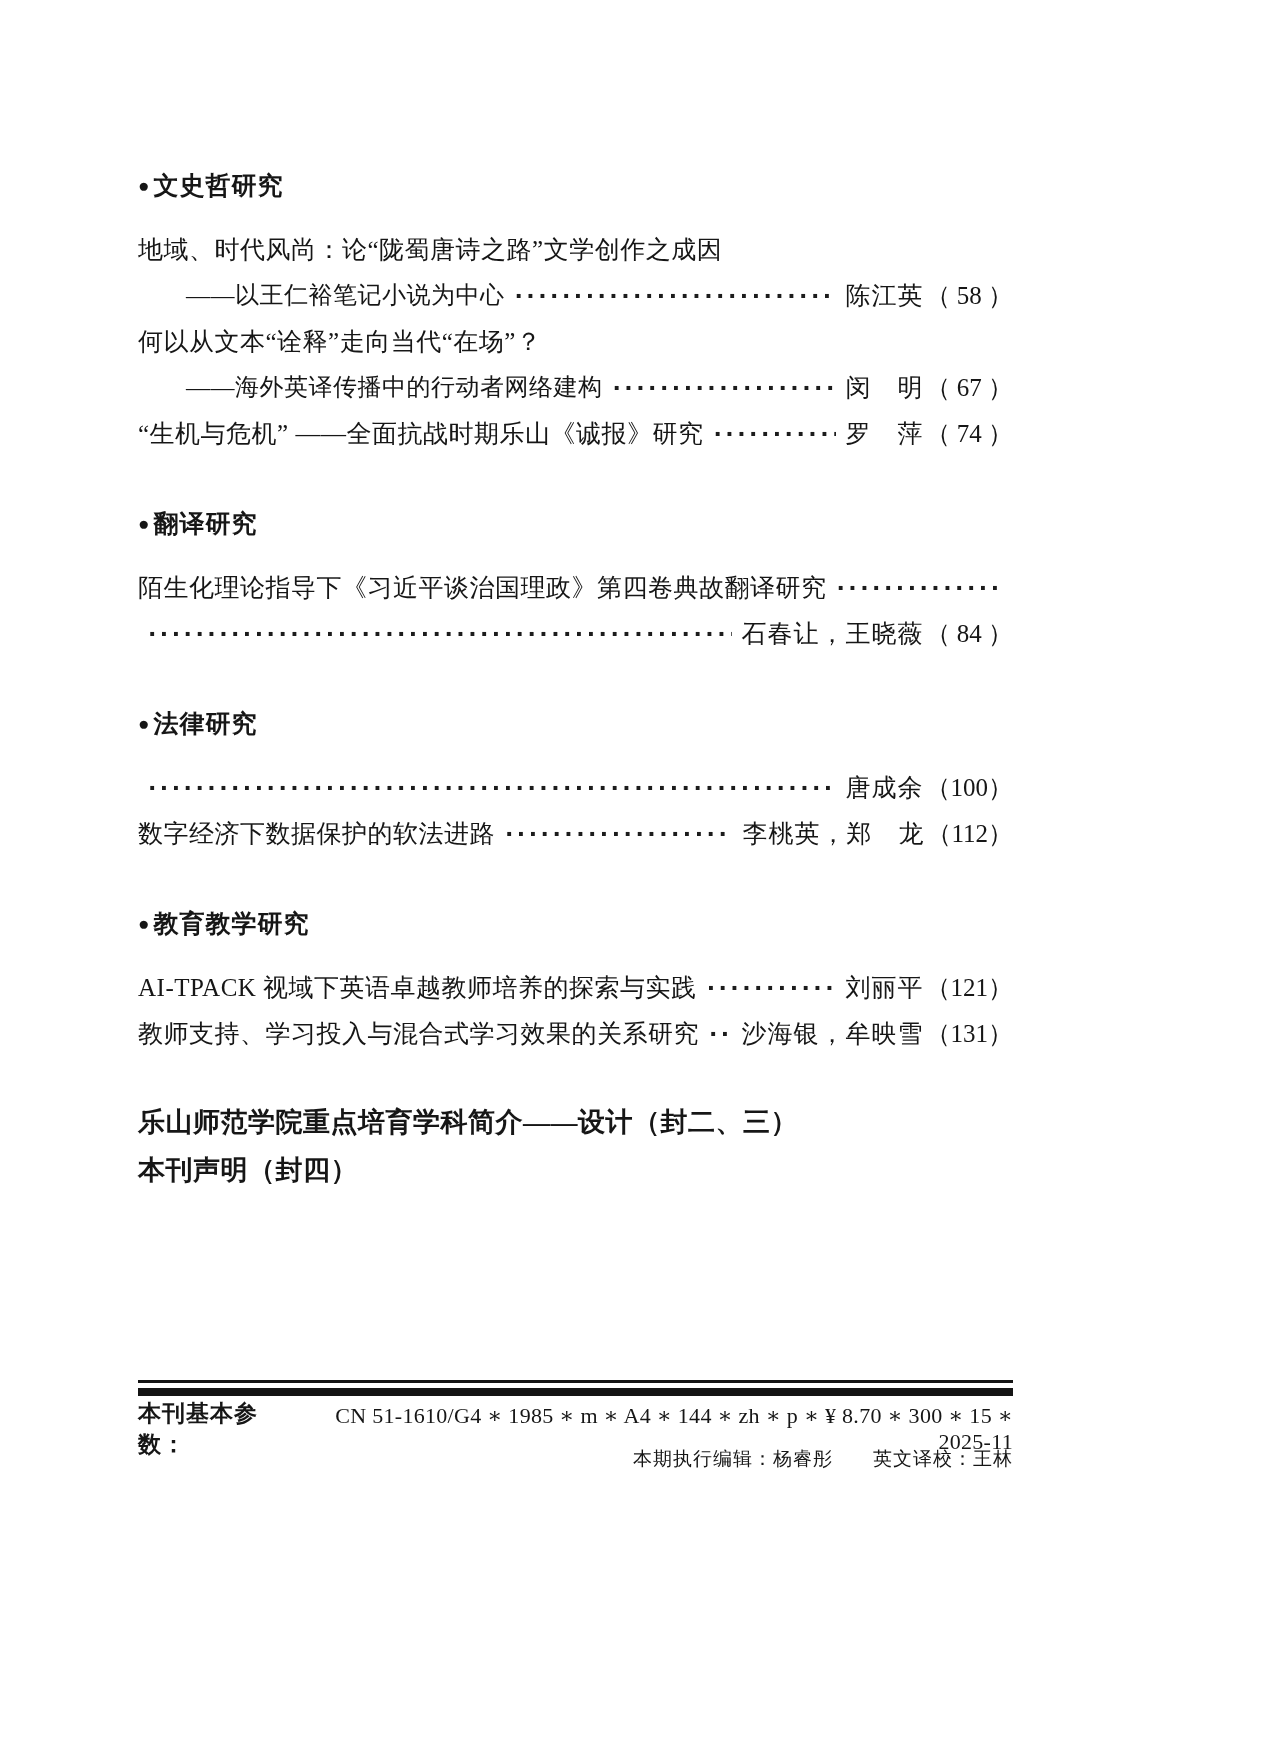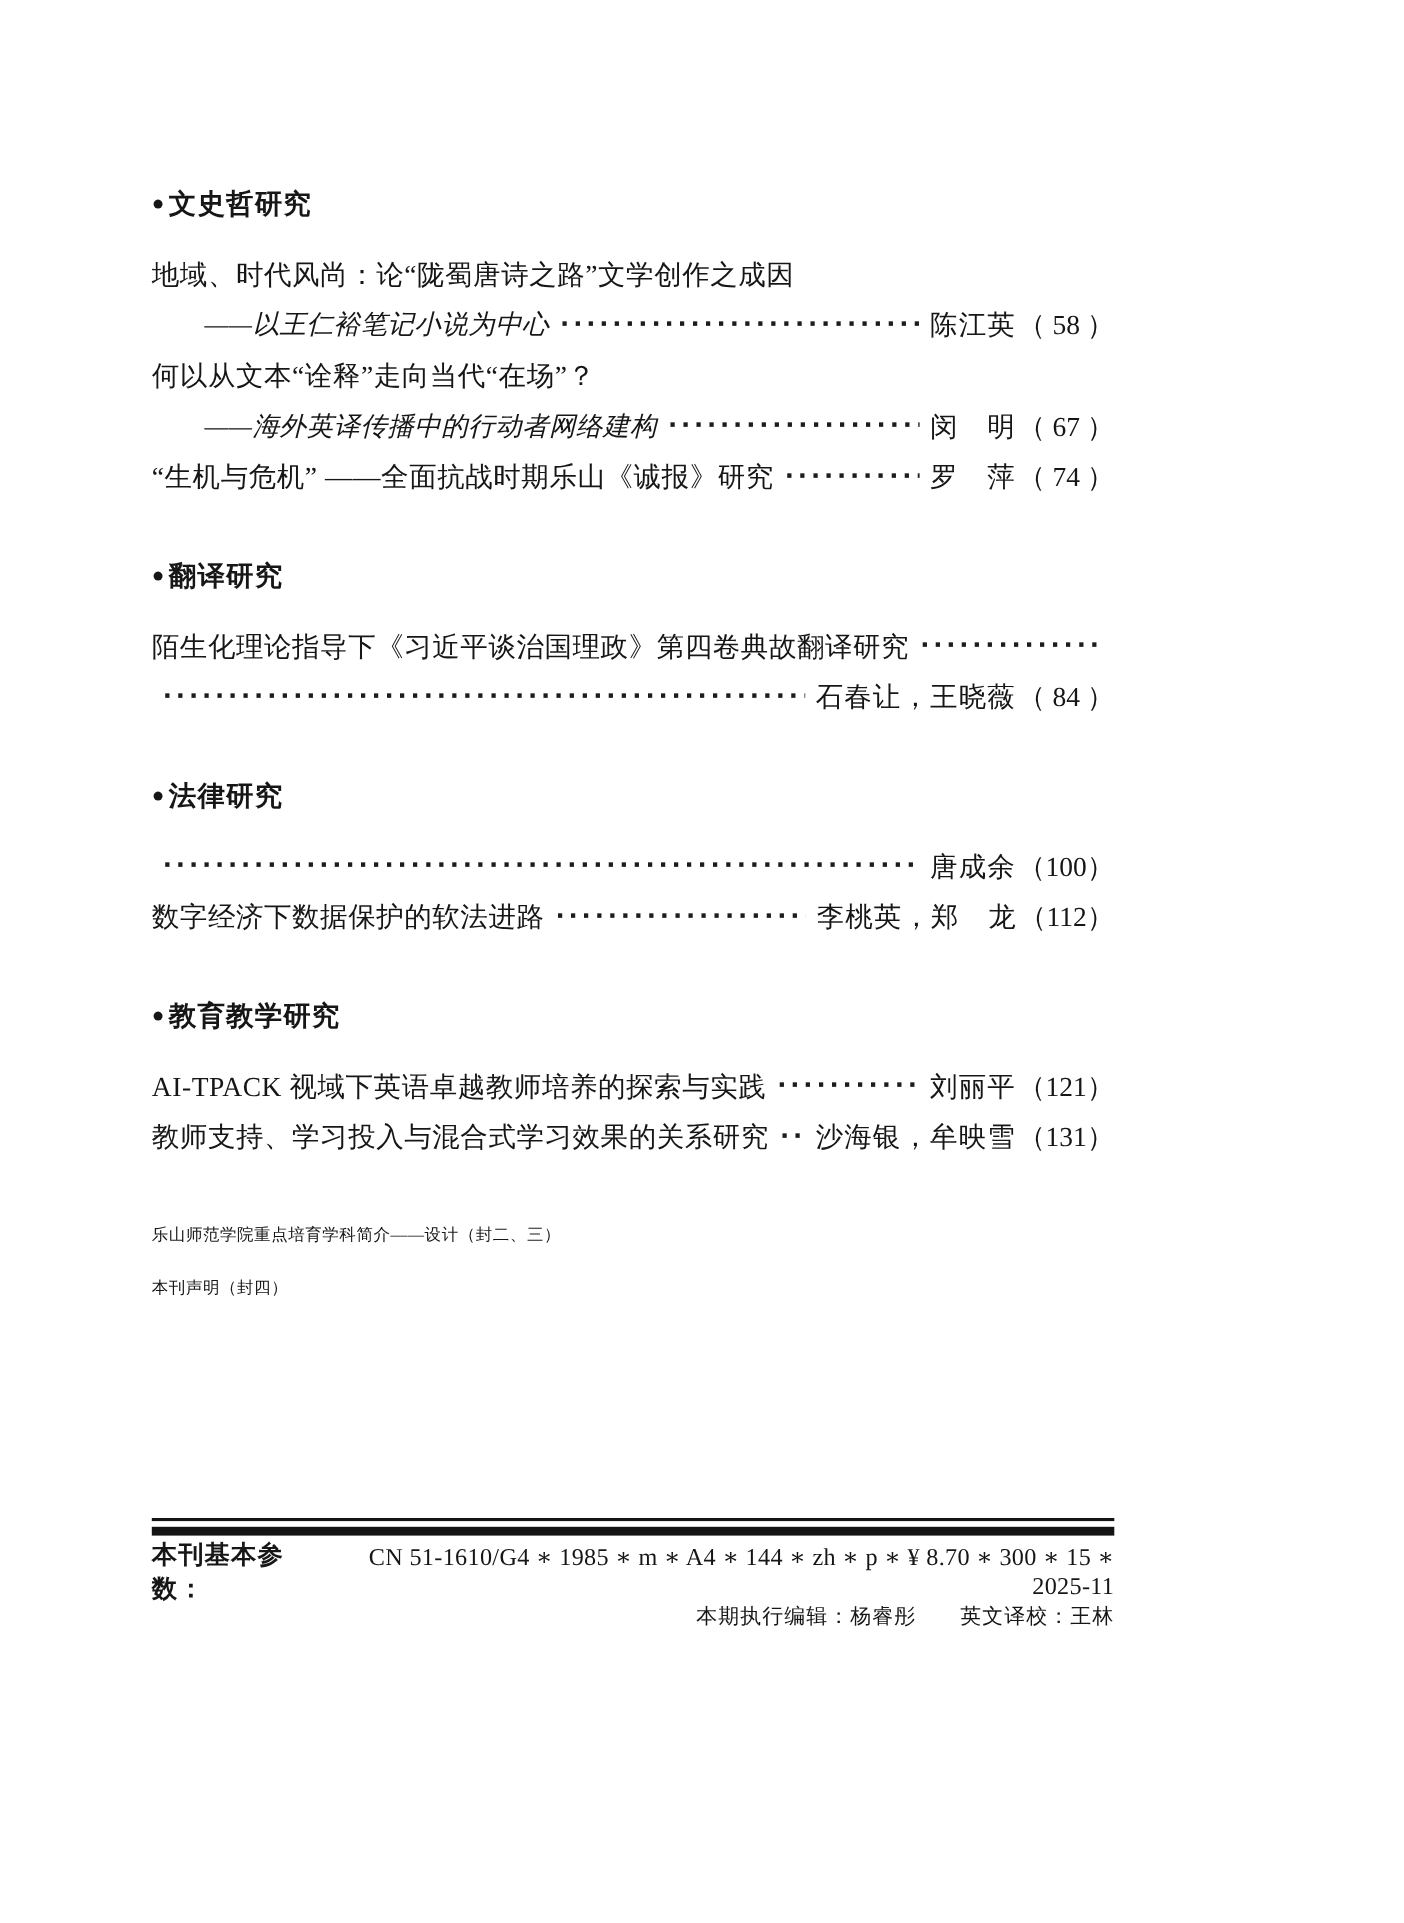--- a/index.html
+++ b/index.html
@@ -35,21 +35,20 @@
   .rows { margin-top: 26px; }
   .row {
     display: flex;
     align-items: center;
     height: 46px;
     font-size: 25px;
     white-space: nowrap;
   }
   .t { white-space: nowrap; letter-spacing: 0.5px; }
   .sub .t {
-    font-style: italic;
     font-size: 24px;
   }
   .indent { margin-left: 48px; }
   .leader {
     flex: 1 1 auto;
     min-width: 0;
     overflow: hidden;
     white-space: nowrap;
     margin: 0 10px;
     color: #1c1c1c;
@@ -60,43 +59,44 @@
     font-size: 22px;
     font-weight: bold;
     letter-spacing: 3.5px;
   }
   .authors { white-space: nowrap; letter-spacing: 1px; }
   .pageno { white-space: nowrap; margin-left: 2px; text-align: right; }
   .extras { margin-top: 42px; }
   .extra-line {
     height: 48px;
     display: flex; align-items: center;
-    font-size: 15px;
+    font-size: 27px;
     letter-spacing: 0.5px;
+    font-weight: bold;
   }
   .rule-block { margin-top: 186px; }
   .rule-thin { height: 3px; background: #141414; }
   .rule-gap { height: 5px; background: #ffffff; }
   .rule-thick { height: 8px; background: #141414; }
   .params-line {
     margin-top: 16px;
     display: flex; align-items: center;
     height: 34px;
     font-size: 22px;
   }
   .params-label {
     font-family: "Liberation Sans", "DejaVu Sans", sans-serif;
     font-weight: bold;
     font-size: 23px;
     margin-right: 8px;
     letter-spacing: 1px;
   }
   .params-value { font-size: 22px; letter-spacing: 0.3px; text-align: right; }
   .editors-line {
-    margin-top: 10px;
+    margin-top: 0;
     height: 26px;
     display: flex; align-items: center; justify-content: flex-end;
     font-size: 19px;
     letter-spacing: 1px;
   }
 </style>
 </head>
 <body>
 
 <div class="content">

